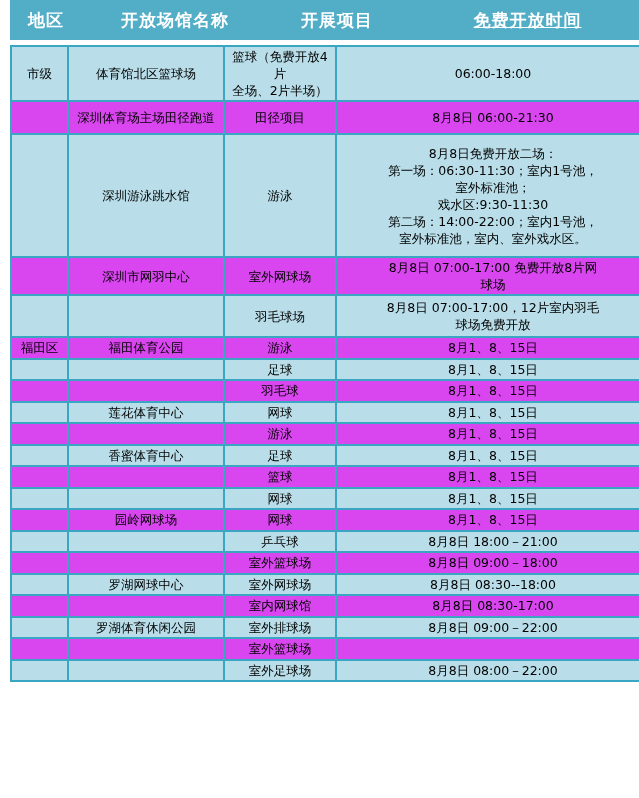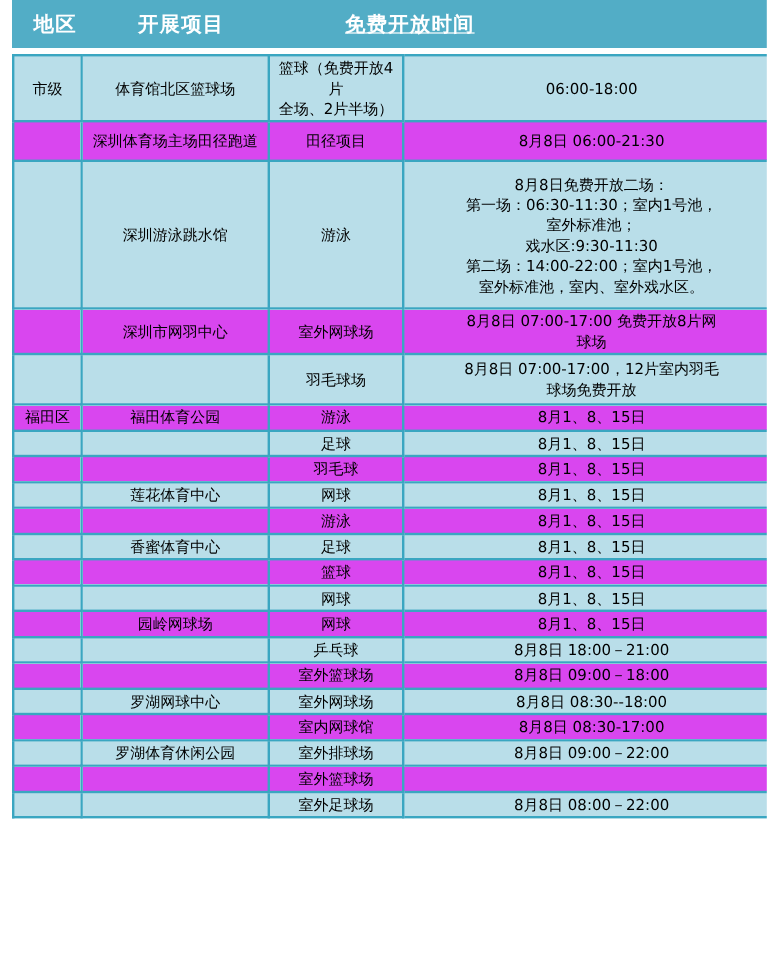--- a/index.html
+++ b/index.html
@@ -64,20 +64,21 @@
   td.pre { white-space: pre-line; }
   td.time-left { text-align: left; white-space: pre-line; }
 </style>
 </head>
 <body>
 
 <div class="page">
 
   <div class="table-header">
     <div class="hcol c1">地区</div>
+    <div class="hcol c2">开放场馆名称</div>
     <div class="hcol c3">开展项目</div>
     <div class="hcol c4">免费开放时间</div>
   </div>
 
   <div class="header-gap"></div>
 
   <table class="venues">
     <colgroup>
       <col style="width:57px">
       <col style="width:156px">

